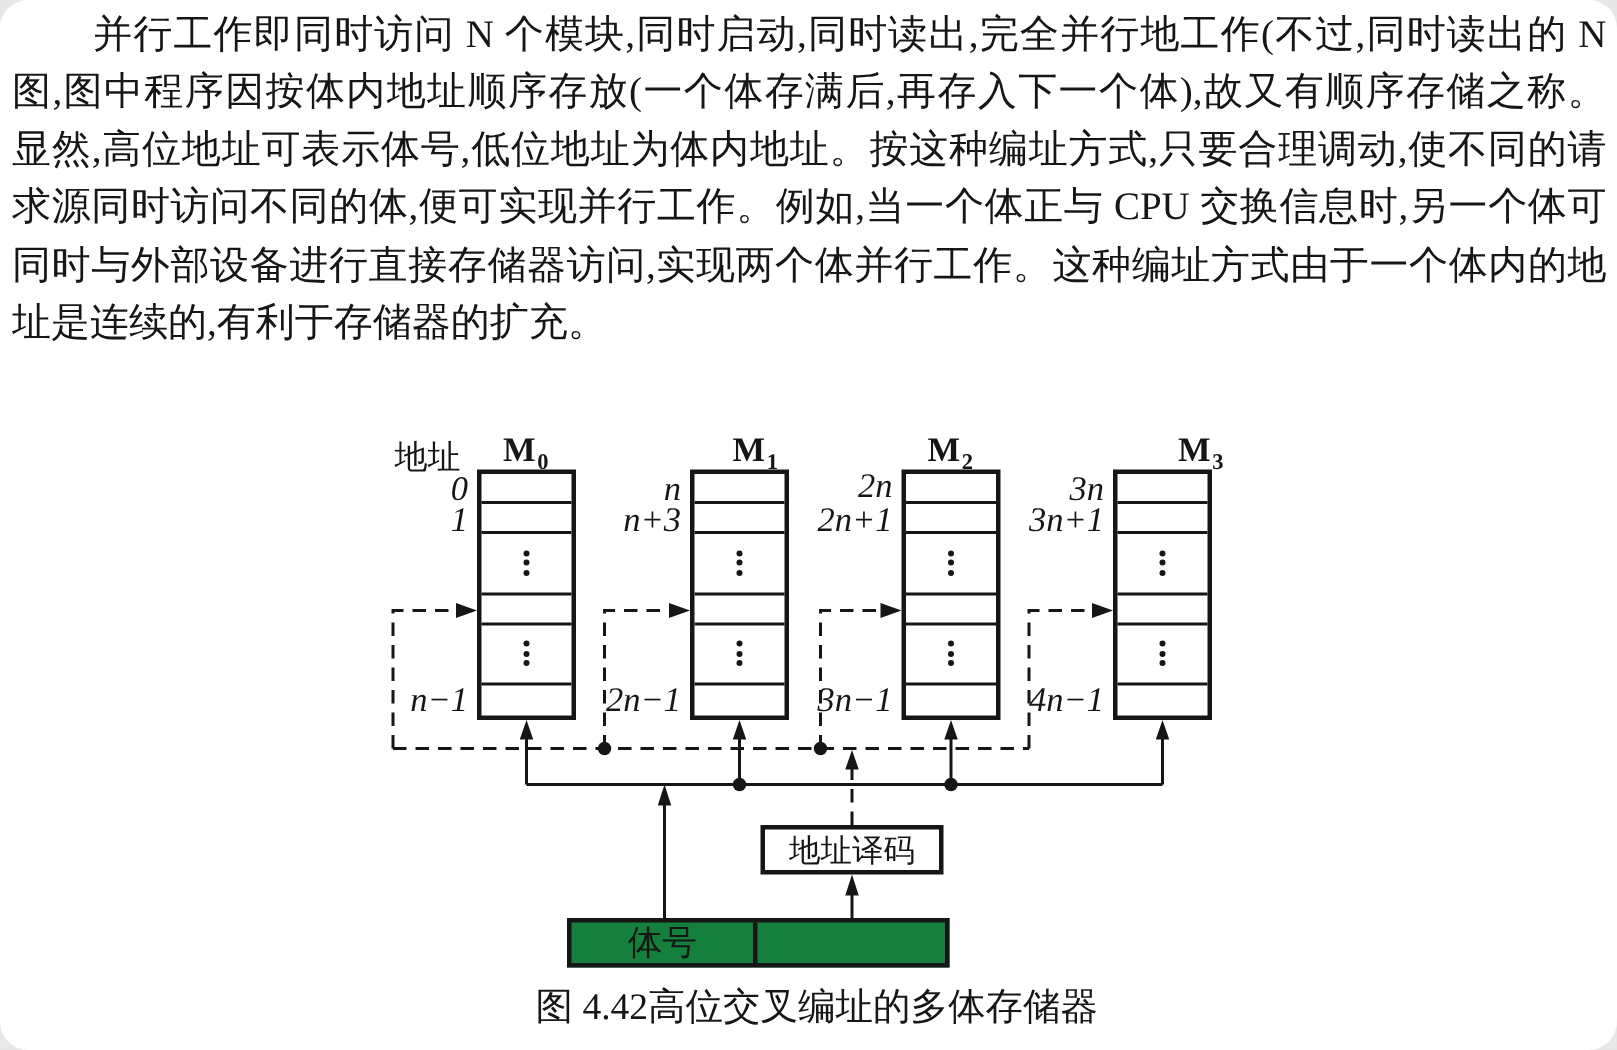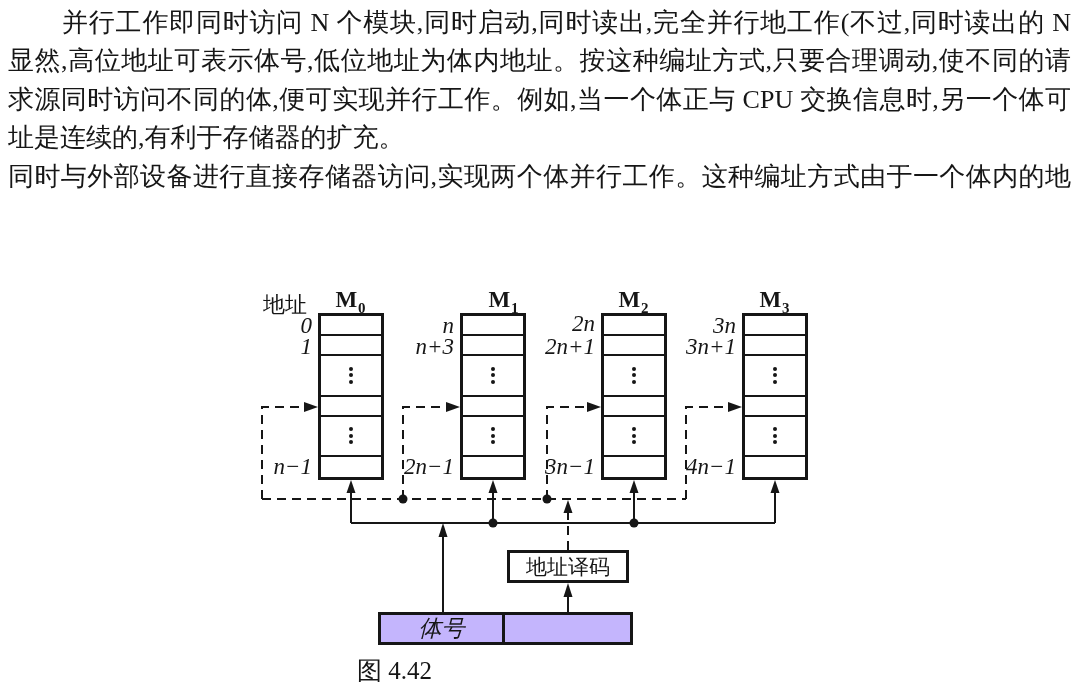--- a/index.html
+++ b/index.html
@@ -1,20 +1,21 @@
 <!DOCTYPE html>
 <html><head>
 <meta charset="utf-8">
 <style>
   html,body { margin:0; padding:0; background:#e8e8e8; }
   .page {
     position:relative; width:1078px; height:700px; margin:0 auto;
     background:#ffffff; color:#161616;
     font-family:"Liberation Serif","DejaVu Serif",serif;
     overflow:hidden;
+    border-radius:19px;
   }
   
   .para { position:absolute; left:8px; top:4px; width:1063px; font-size:26px; line-height:38.4px; }
   .pline { text-align:justify; text-align-last:justify; }
   .pline.first { padding-left:54px; }
   .pline.last { text-align-last:left; }
 
   
   .fig { position:absolute; left:0; top:0; width:1078px; height:700px; }
   svg.wires { position:absolute; left:0; top:0; pointer-events:none; }
@@ -43,40 +44,41 @@
     font-size:23px; font-style:italic; line-height:24px;
   }
 
   .decoder {
     position:absolute; left:507px; top:550px; width:122px; height:33px;
     border:3px solid #161616; box-sizing:border-box; background:#fff;
     display:flex; align-items:center; justify-content:center; font-size:21px;
   }
   .addr-word {
     position:absolute; left:378px; top:612px; width:255px; height:33px;
-    border:3px solid #161616; box-sizing:border-box; background:#c4b5fd;
-    display:flex; font-size:23px;font-style:italic;
+    border:3px solid #161616; box-sizing:border-box; background:#15803d;
+    display:flex; font-size:23px;
   }
   .addr-word .cell { display:flex; align-items:center; justify-content:center; }
   .addr-word .cell.bankno { flex:0 0 121px; border-right:3px solid #161616; }
   .addr-word .cell.inbank { flex:1 1 auto; }
 
   .caption { position:absolute; left:357px; top:654px; display:flex; font-size:25px; }
 </style>
 </head>
 <body>
 
 <div class="page">
 
   <div class="para">
     <div class="pline first">并行工作即同时访问 N 个模块,同时启动,同时读出,完全并行地工作(不过,同时读出的 N</div>
+    <div class="pline">图,图中程序因按体内地址顺序存放(一个体存满后,再存入下一个体),故又有顺序存储之称。</div>
     <div class="pline">显然,高位地址可表示体号,低位地址为体内地址。按这种编址方式,只要合理调动,使不同的请</div>
     <div class="pline">求源同时访问不同的体,便可实现并行工作。例如,当一个体正与 CPU 交换信息时,另一个体可</div>
+    <div class="pline">同时与外部设备进行直接存储器访问,实现两个体并行工作。这种编址方式由于一个体内的地</div>
     <div class="pline last">址是连续的,有利于存储器的扩充。</div>
-    <div class="pline">同时与外部设备进行直接存储器访问,实现两个体并行工作。这种编址方式由于一个体内的地</div>
   </div>
 
   <div class="fig">
 
     <svg class="wires" width="1078" height="700" viewBox="0 0 1078 700">
       <g stroke="#161616" stroke-width="2" fill="none" stroke-dasharray="9 6">
         <path d="M262 499 H686"></path>
         <path d="M262 499 V407 H303"></path>
         <path d="M403 499 V407 H445"></path>
         <path d="M547 499 V407 H586"></path>
@@ -111,21 +113,21 @@
         <circle cx="493" cy="523" r="4.5"></circle>
         <circle cx="634" cy="523" r="4.5"></circle>
       </g>
     </svg>
 
     <div class="axis-label" style="left:227px">地址</div>
 
     <div class="mhead" style="left:318px"><span>M</span><sub>0</sub></div>
     <div class="mhead" style="left:471px"><span>M</span><sub>1</sub></div>
     <div class="mhead" style="left:601px"><span>M</span><sub>2</sub></div>
-    <div class="mhead" style="left:742px"><span>M</span><sub>3</sub></div>
+    <div class="mhead" style="left:768px"><span>M</span><sub>3</sub></div>
 
     <div class="bank" style="left:318px">
       <div class="row small"></div>
       <div class="row small"></div>
       <div class="row tall">
           <span class="vdots">
             <i></i>
             <i></i>
             <i></i>
           </span>
@@ -222,16 +224,17 @@
     </div>
 
     <div class="addr-word">
       <div class="cell bankno">
           <span>体号</span>
         </div>
     </div>
 
     <div class="caption">
       <span>图 4.42</span>
+      <span>高位交叉编址的多体存储器</span>
     </div>
 
   </div>
 </div>
 
 </body></html>

